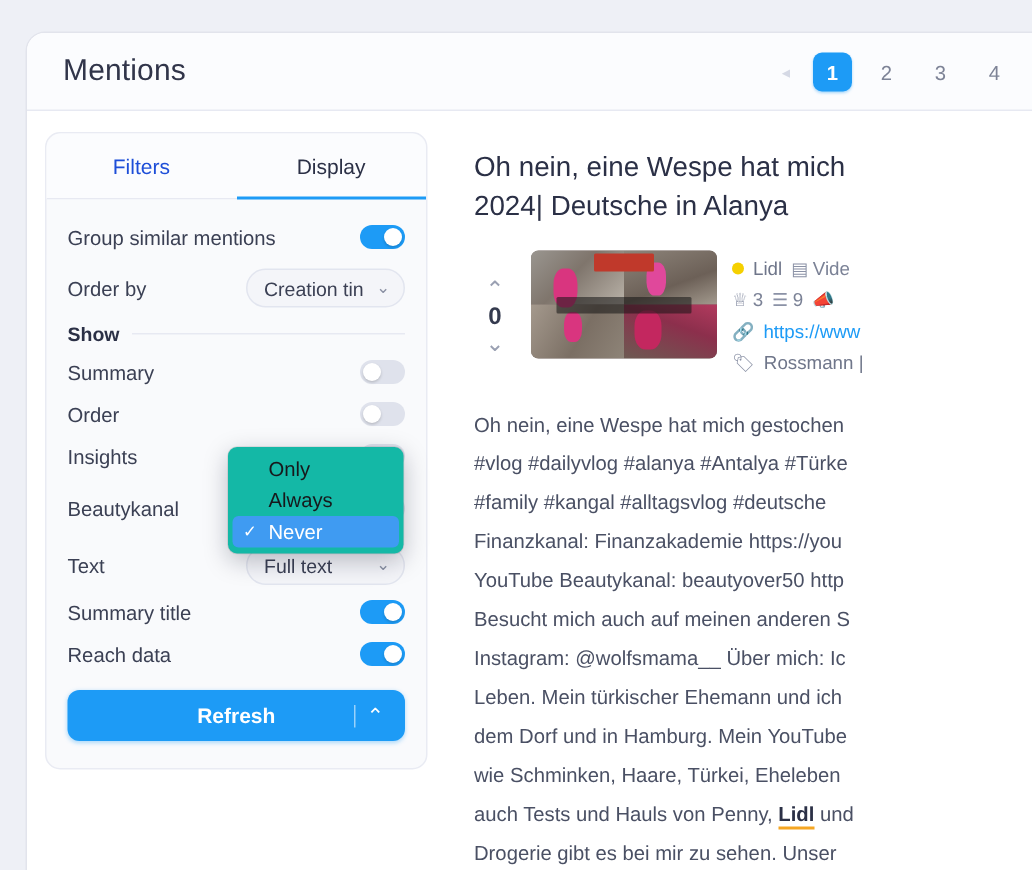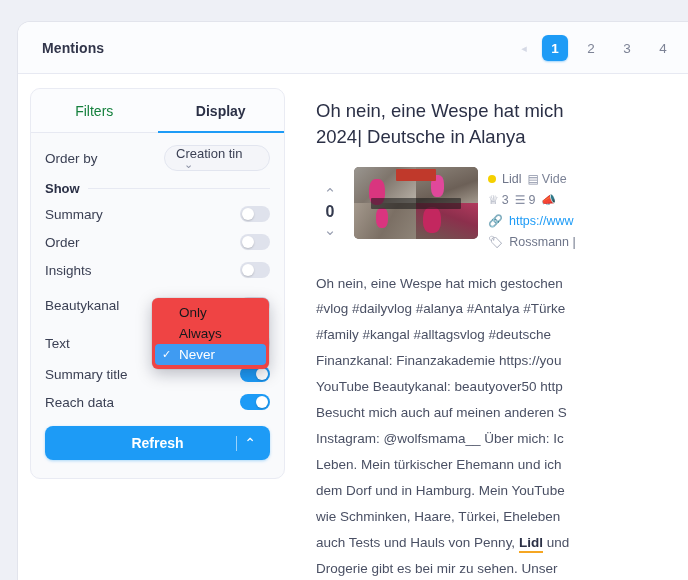--- a/index.html
+++ b/index.html
@@ -26,25 +26,24 @@
   
   .header {
     position: relative;
     height: 52px;
     background: #fbfcfe;
     border-bottom: 1px solid #e7e9f2;
     display: flex;
     align-items: center;
   }
   .header-title {
-    font-size: 14px;
+    font-size: 20px;
     color: #31354a;
     margin-left: 24px;
     letter-spacing: .1px;
-    font-weight: bold;
   }
   .pager {
     position: absolute;
     right: 0; top: 0; height: 52px;
     display: flex; align-items: center;
     gap: 2px;
     padding-right: 2px;
   }
   .pager-prev {
     width: 24px; height: 24px;
@@ -89,26 +88,26 @@
     display: flex;
     height: 44px;
     background: #fbfcfe;
     border-bottom: 1px solid #e7e9f2;
     border-radius: 10px 10px 0 0;
   }
   .tab {
     flex: 1;
     display: flex; align-items: center; justify-content: center;
     font-size: 14px;
-    color: #15803d;
+    color: #1d4ed8;
     position: relative;
   }
   .tab.active {
     color: #2b3046;
-    font-weight: bold;
+    font-weight: normal;
   }
   .tab.active::after {
     content: "";
     position: absolute;
     left: 0; right: 0; bottom: -1px;
     height: 2.5px;
     background: #1d9bf6;
   }
 
   .rows { padding: 8px 0 12px 0; }
@@ -155,43 +154,42 @@
   .sw.on { background: #1d9bf6; }
   .sw.on::after { left: 16px; }
 
   
   .pill {
     height: 26px;
     min-width: 106px;
     border: 1px solid #e2e5ef;
     background: #f4f5f9;
     border-radius: 13px;
-    display: flex; align-items: flex-start;
+    display: flex; align-items: center;
     justify-content: space-between;
     padding: 0 9px 0 11px;
     font-size: 13px;
     color: #3b4054;
     white-space: nowrap;
     overflow: hidden;
-    flex-direction: column;
   }
   .pill .cv { display: inline-block; overflow: hidden; }
   .chev {
     margin-left: 8px;
     color: #8b91a4;
     font-size: 11px;
     line-height: 1;
   }
 
   
   .dropdown {
     position: absolute;
     left: 121px; top: 209px;
     width: 117px;
-    background: #ef4444;
+    background: #14b8a6;
     border-radius: 6px;
     box-shadow: 0 5px 16px rgba(10,14,40,.26), 0 0 0 .5px rgba(0,0,0,.10);
     padding: 4px 3px;
     z-index: 40;
   }
   .dd-item {
     height: 21px;
     display: flex; align-items: center;
     font-size: 13.5px;
     color: #17181b;
@@ -349,20 +347,24 @@
     <div class="side-wrap">
       <div class="panel">
 
         <div class="tabs">
           <div class="tab">Filters</div>
           <div class="tab active">Display</div>
         </div>
 
         <div class="rows">
 
+          <div class="row tall">
+            <span>Group similar mentions</span>
+            <span class="sw on"></span>
+          </div>
 
           <div class="row tall">
             <span>Order by</span>
             <span class="pill">
               <span class="cv">Creation tin</span>
               <span class="chev">⌄</span>
             </span>
           </div>
 
           <div class="section">

